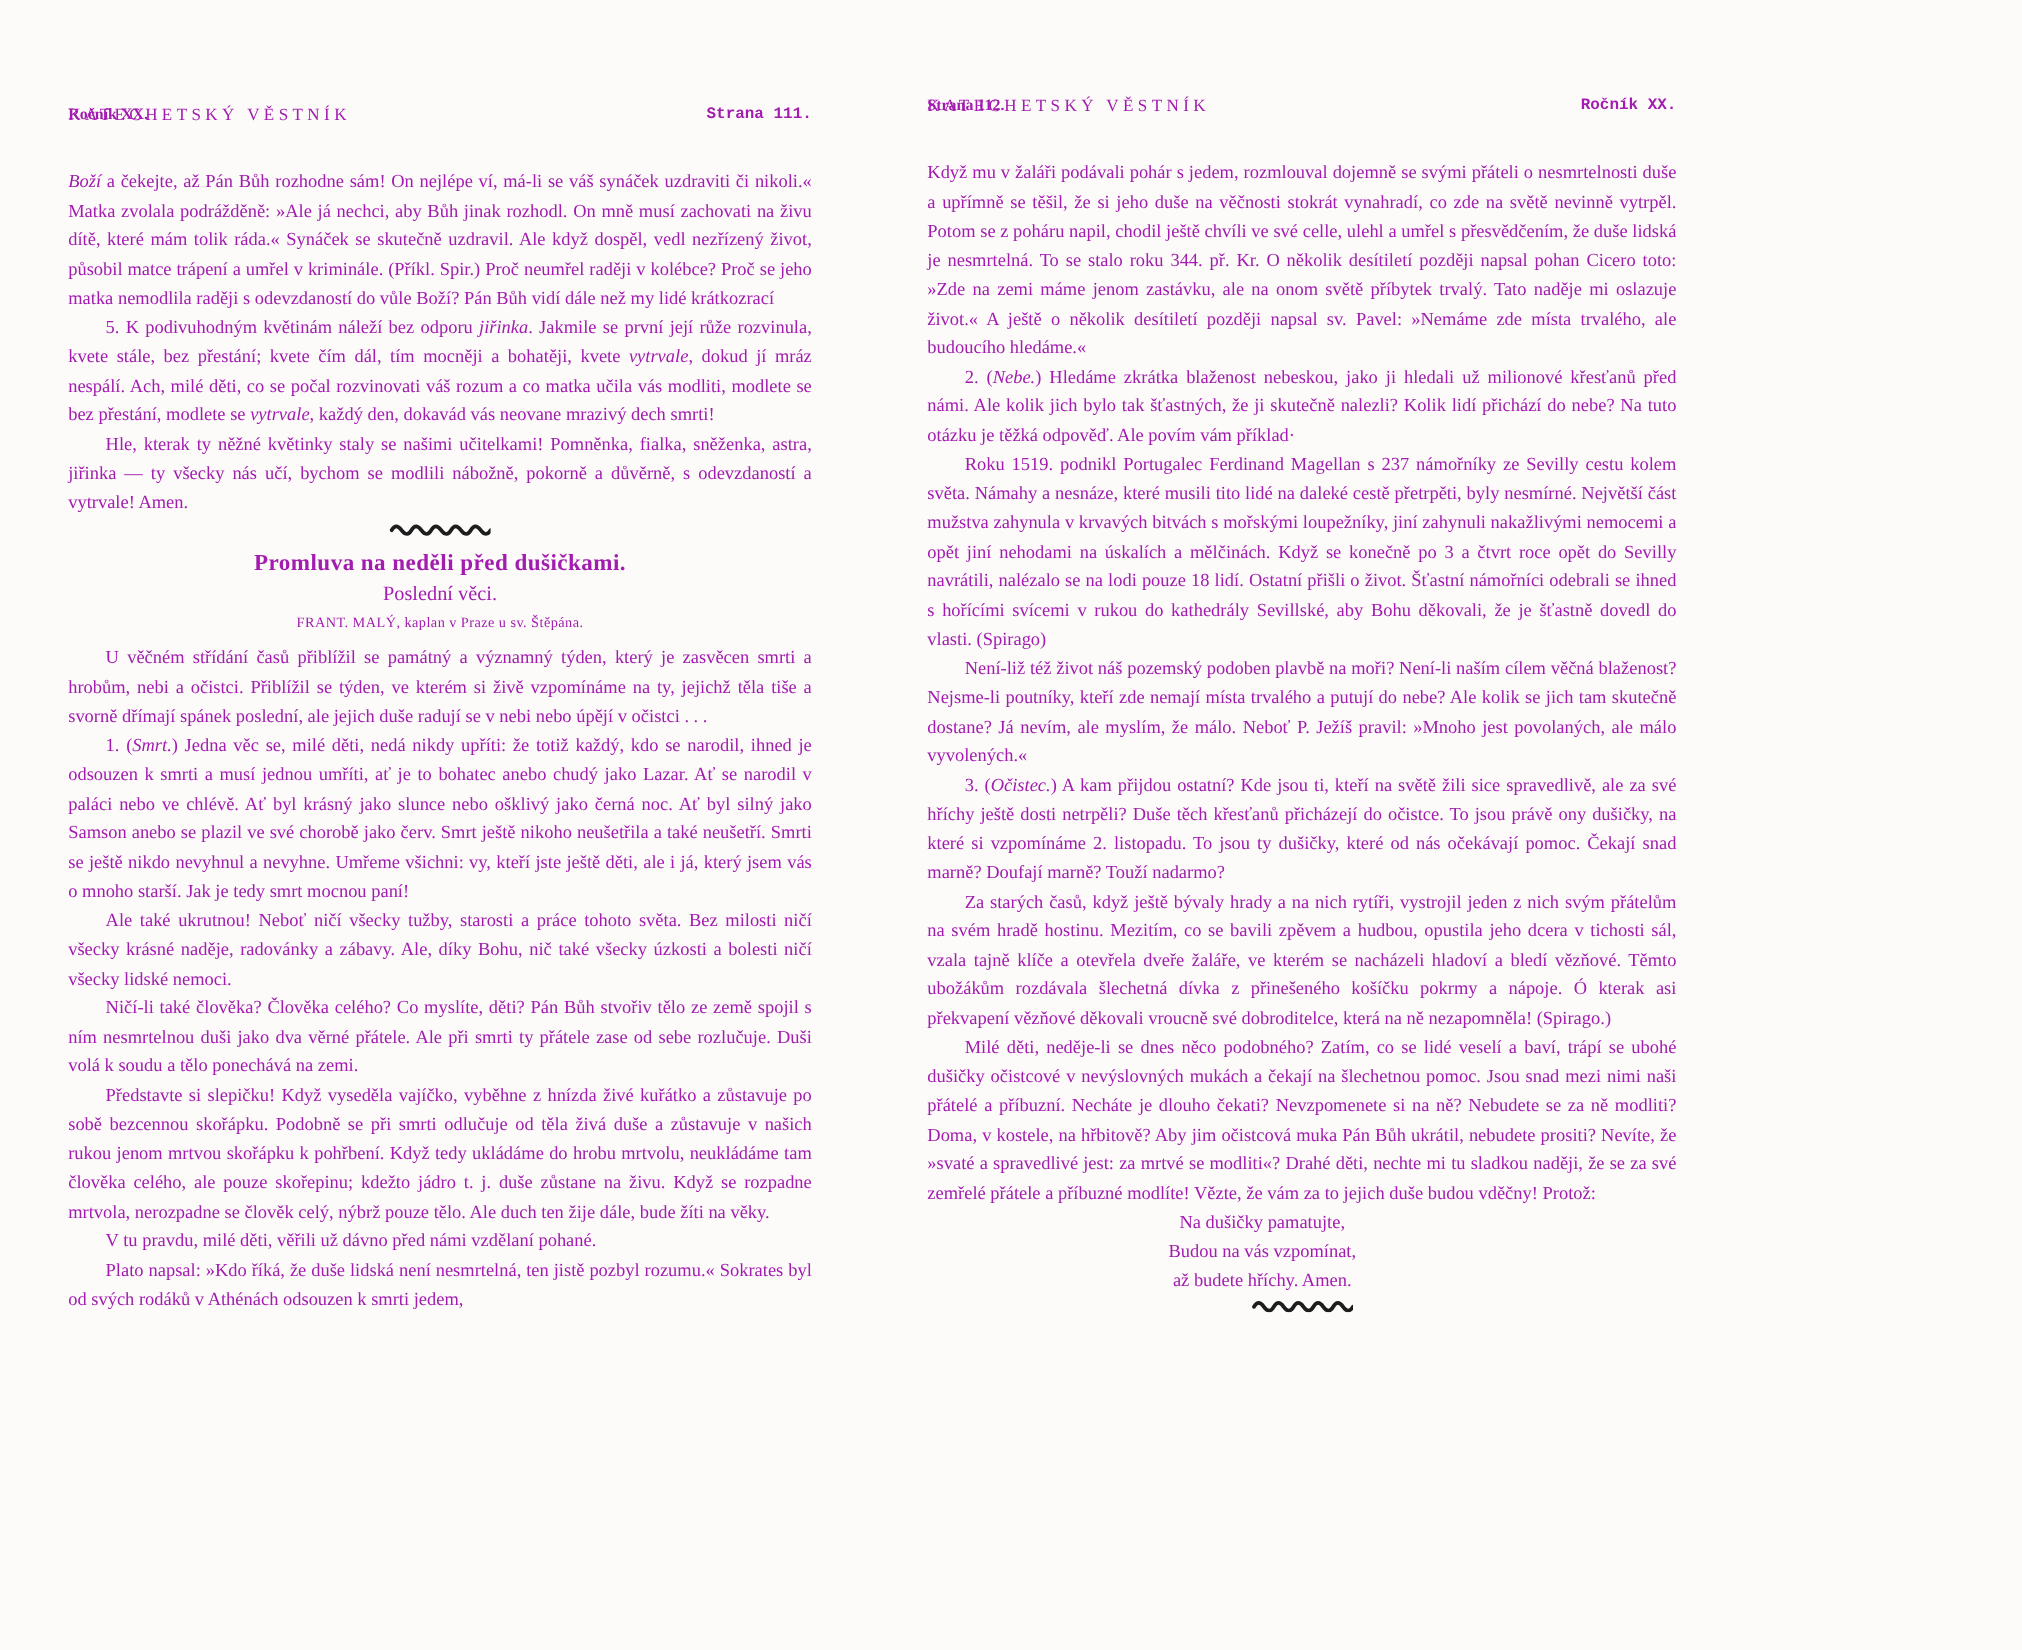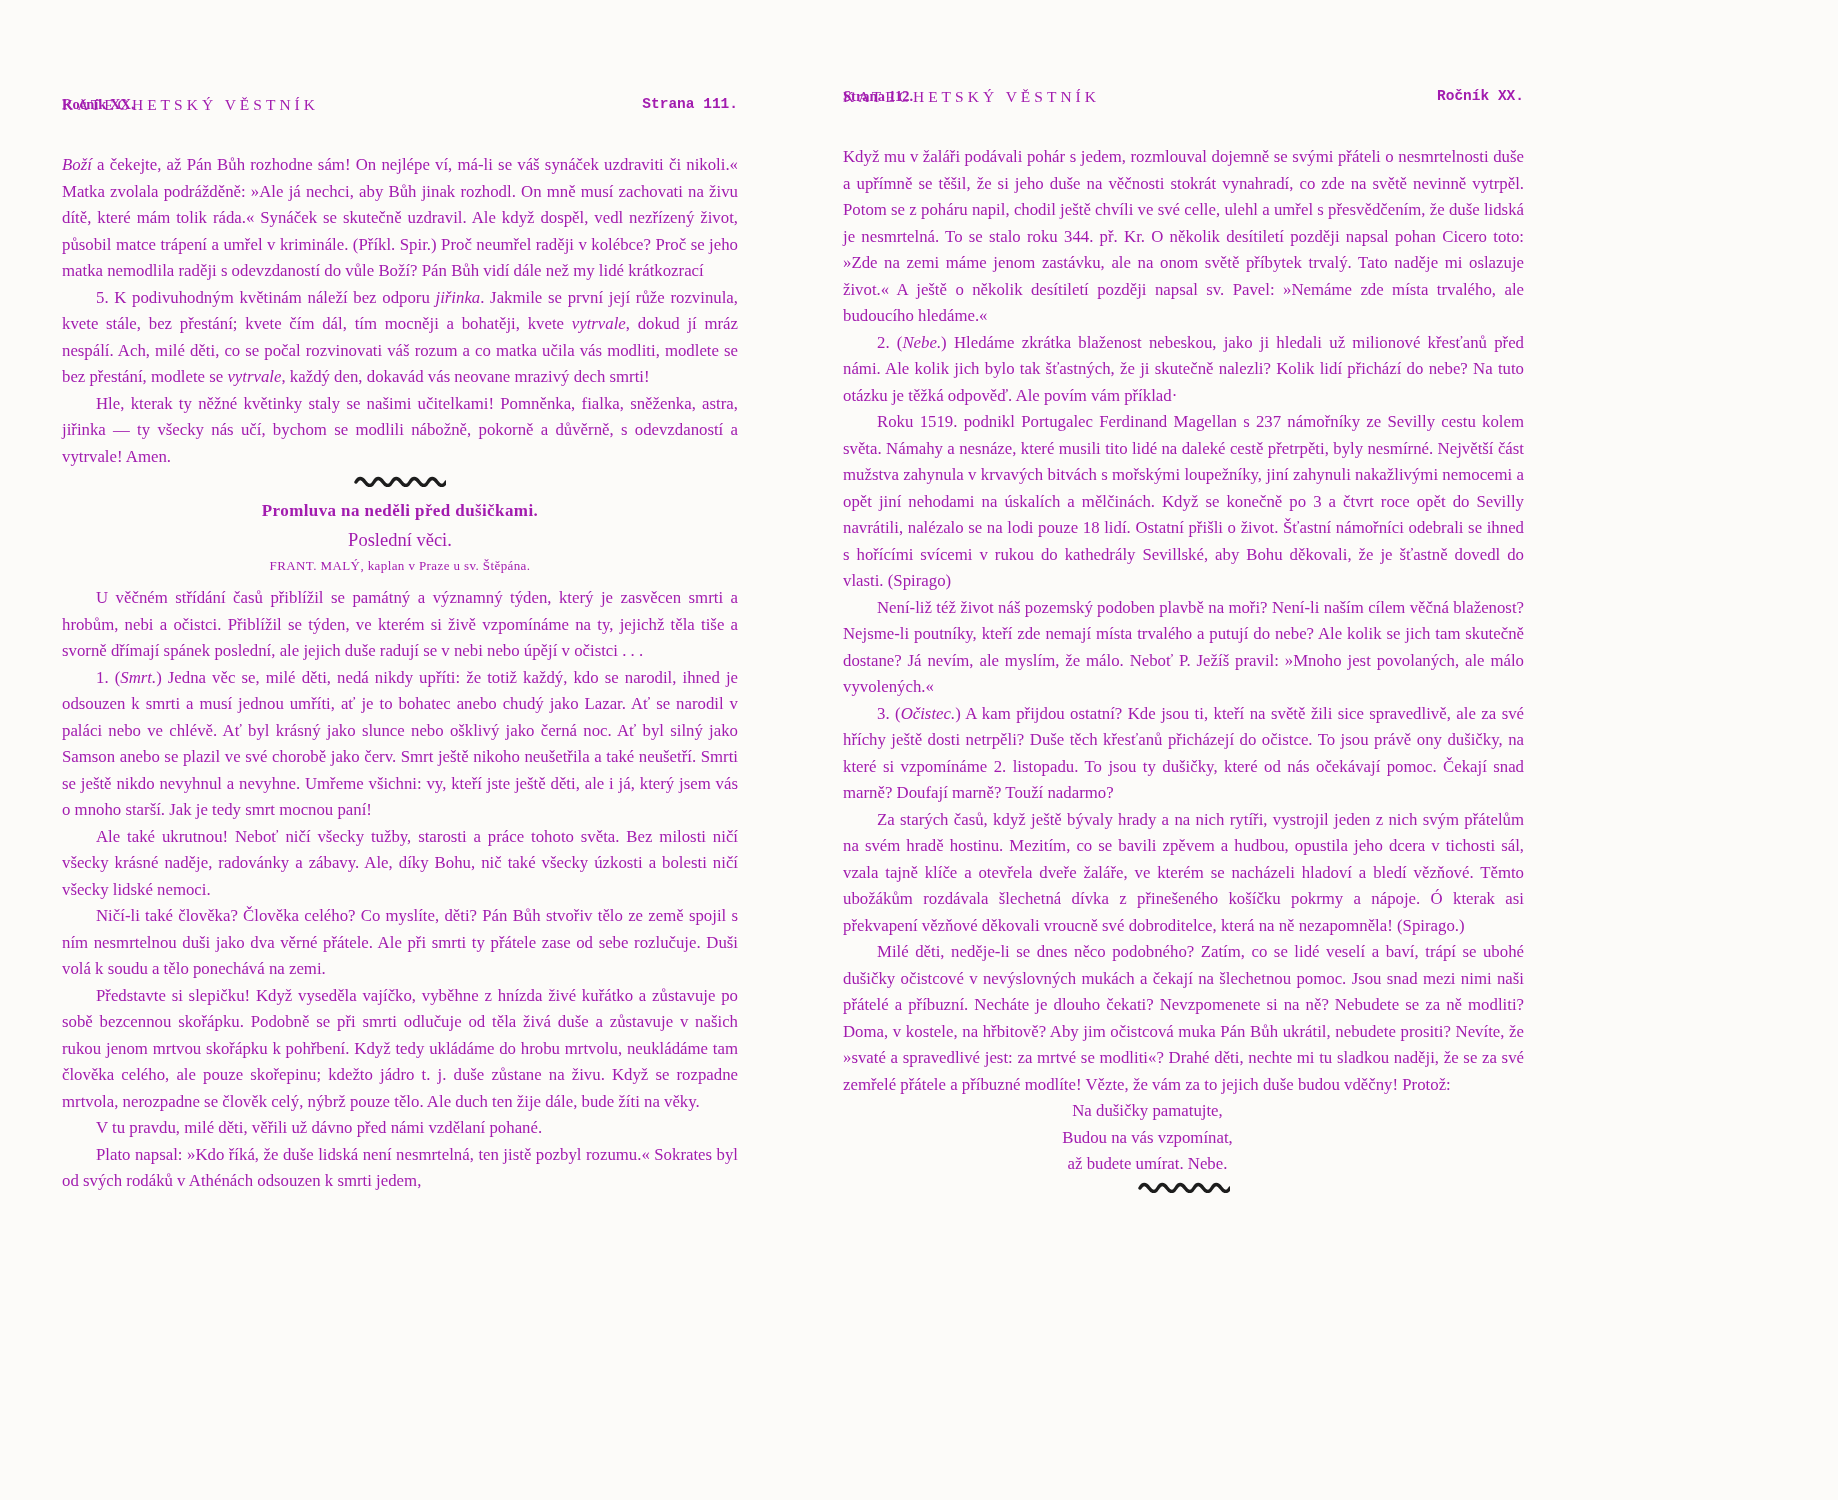--- a/index.html
+++ b/index.html
@@ -13,21 +13,21 @@
   #page-right{left:843px;top:88px;width:681px;}
   .hdr{position:relative;height:24px;margin-bottom:32px;font-size:14.5px;font-weight:bold;}
   .hdr .hl{position:absolute;left:0;top:0;}
   .hdr .hc{position:absolute;left:0;right:0;top:0;text-align:left;
            font-weight:normal;font-size:15.5px;letter-spacing:4px;}
   .hdr .hr{position:absolute;right:0;top:0;font-family:Liberation Mono, monospace;}
   .body{font-size:16.8px;line-height:26.5px;text-align:justify;}
   .body p{margin:0;}
   .ind{text-indent:34px;}
   .divider{text-align:center;margin:5px 0 1px;line-height:0;}
-  .article-title{font-size:17px;font-weight:bold;text-align:center;
+  .article-title{font-size:21px;font-weight:bold;text-align:center;
                  margin:9px 0 1px;letter-spacing:0.4px;line-height:30px;}
   .article-subtitle{font-size:18.5px;font-weight:normal;text-align:center;margin:1px 0 3px;line-height:26px;}
   .article-byline{font-size:13px;text-align:center;margin:0 0 9px;letter-spacing:0.4px;line-height:20px;}
   .verse{text-align:center;margin-right:72px;}
   .verse div{line-height:26.5px;}
   .end-divider{text-align:center;margin-top:3px;line-height:0;}
   i{font-style:italic;}
 </style>
 </head>
 <body>
@@ -76,21 +76,21 @@
       <p class="ind">2. (<i>Nebe.</i>) Hledáme zkrátka blaženost nebeskou, jako ji hledali už milionové křesťanů před námi. Ale kolik jich bylo tak šťastných, že ji skutečně nalezli? Kolik lidí přichází do nebe? Na tuto otázku je těžká odpověď. Ale povím vám příklad·</p>
       <p class="ind">Roku 1519. podnikl Portugalec Ferdinand Magellan s 237 námořníky ze Sevilly cestu kolem světa. Námahy a nesnáze, které musili tito lidé na daleké cestě přetrpěti, byly nesmírné. Největší část mužstva zahynula v krvavých bitvách s mořskými loupežníky, jiní zahynuli nakažlivými nemocemi a opět jiní nehodami na úskalích a mělčinách. Když se konečně po 3 a čtvrt roce opět do Sevilly navrátili, nalézalo se na lodi pouze 18 lidí. Ostatní přišli o život. Šťastní námořníci odebrali se ihned s hořícími svícemi v rukou do kathedrály Sevillské, aby Bohu děkovali, že je šťastně dovedl do vlasti. (Spirago)</p>
       <p class="ind">Není-liž též život náš pozemský podoben plavbě na moři? Není-li naším cílem věčná blaženost? Nejsme-li poutníky, kteří zde nemají místa trvalého a putují do nebe? Ale kolik se jich tam skutečně dostane? Já nevím, ale myslím, že málo. Neboť P. Ježíš pravil: »Mnoho jest povolaných, ale málo vyvolených.«</p>
       <p class="ind">3. (<i>Očistec.</i>) A kam přijdou ostatní? Kde jsou ti, kteří na světě žili sice spravedlivě, ale za své hříchy ještě dosti netrpěli? Duše těch křesťanů přicházejí do očistce. To jsou právě ony dušičky, na které si vzpomínáme 2. listopadu. To jsou ty dušičky, které od nás očekávají pomoc. Čekají snad marně? Doufají marně? Touží nadarmo?</p>
       <p class="ind">Za starých časů, když ještě bývaly hrady a na nich rytíři, vystrojil jeden z nich svým přátelům na svém hradě hostinu. Mezitím, co se bavili zpěvem a hudbou, opustila jeho dcera v tichosti sál, vzala tajně klíče a otevřela dveře žaláře, ve kterém se nacházeli hladoví a bledí vězňové. Těmto ubožákům rozdávala šlechetná dívka z přinešeného košíčku pokrmy a nápoje. Ó kterak asi překvapení vězňové děkovali vroucně své dobroditelce, která na ně nezapomněla! (Spirago.)</p>
       <p class="ind">Milé děti, neděje-li se dnes něco podobného? Zatím, co se lidé veselí a baví, trápí se ubohé dušičky očistcové v nevýslovných mukách a čekají na šlechetnou pomoc. Jsou snad mezi nimi naši přátelé a příbuzní. Necháte je dlouho čekati? Nevzpomenete si na ně? Nebudete se za ně modliti? Doma, v kostele, na hřbitově? Aby jim očistcová muka Pán Bůh ukrátil, nebudete prositi? Nevíte, že »svaté a spravedlivé jest: za mrtvé se modliti«? Drahé děti, nechte mi tu sladkou naději, že se za své zemřelé přátele a příbuzné modlíte! Vězte, že vám za to jejich duše budou vděčny! Protož:</p>
 
       <div class="verse">
         <div>Na dušičky pamatujte,</div>
         <div>Budou na vás vzpomínat,</div>
-        <div>až budete umírat. Nebe.</div>
+        <div>až budete hříchy. Amen.</div>
       </div>
 
       <div class="end-divider">
         <svg width="92" height="12" viewBox="0 0 92 12" aria-hidden="true">
             <path d="M2 7 q4 -7 9 0 t9 0 t9 0 t9 0 t9 0 t9 0 t9 0 t9 0 t9 0 t9 0" fill="none" stroke="#1d1d1d" stroke-width="3.4" stroke-linecap="round"></path>
           </svg>
       </div>
     </div>
   </div>
 

